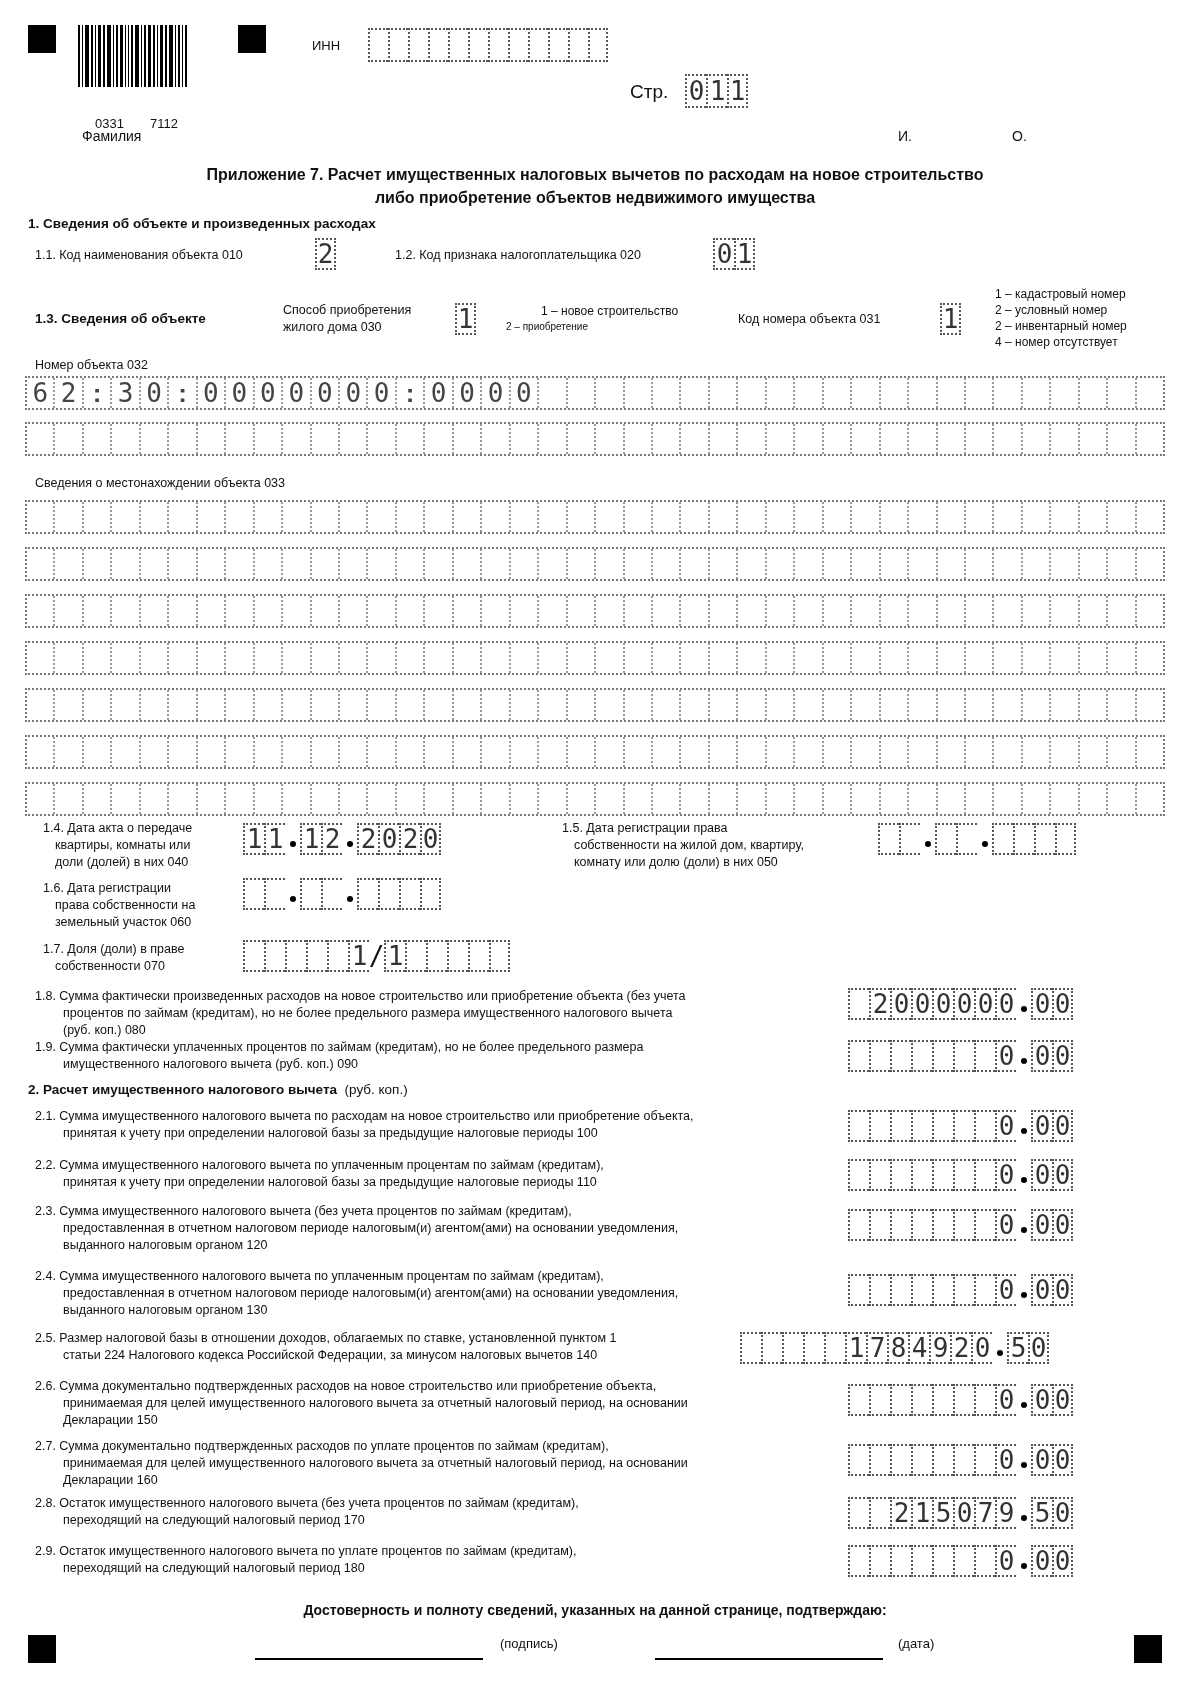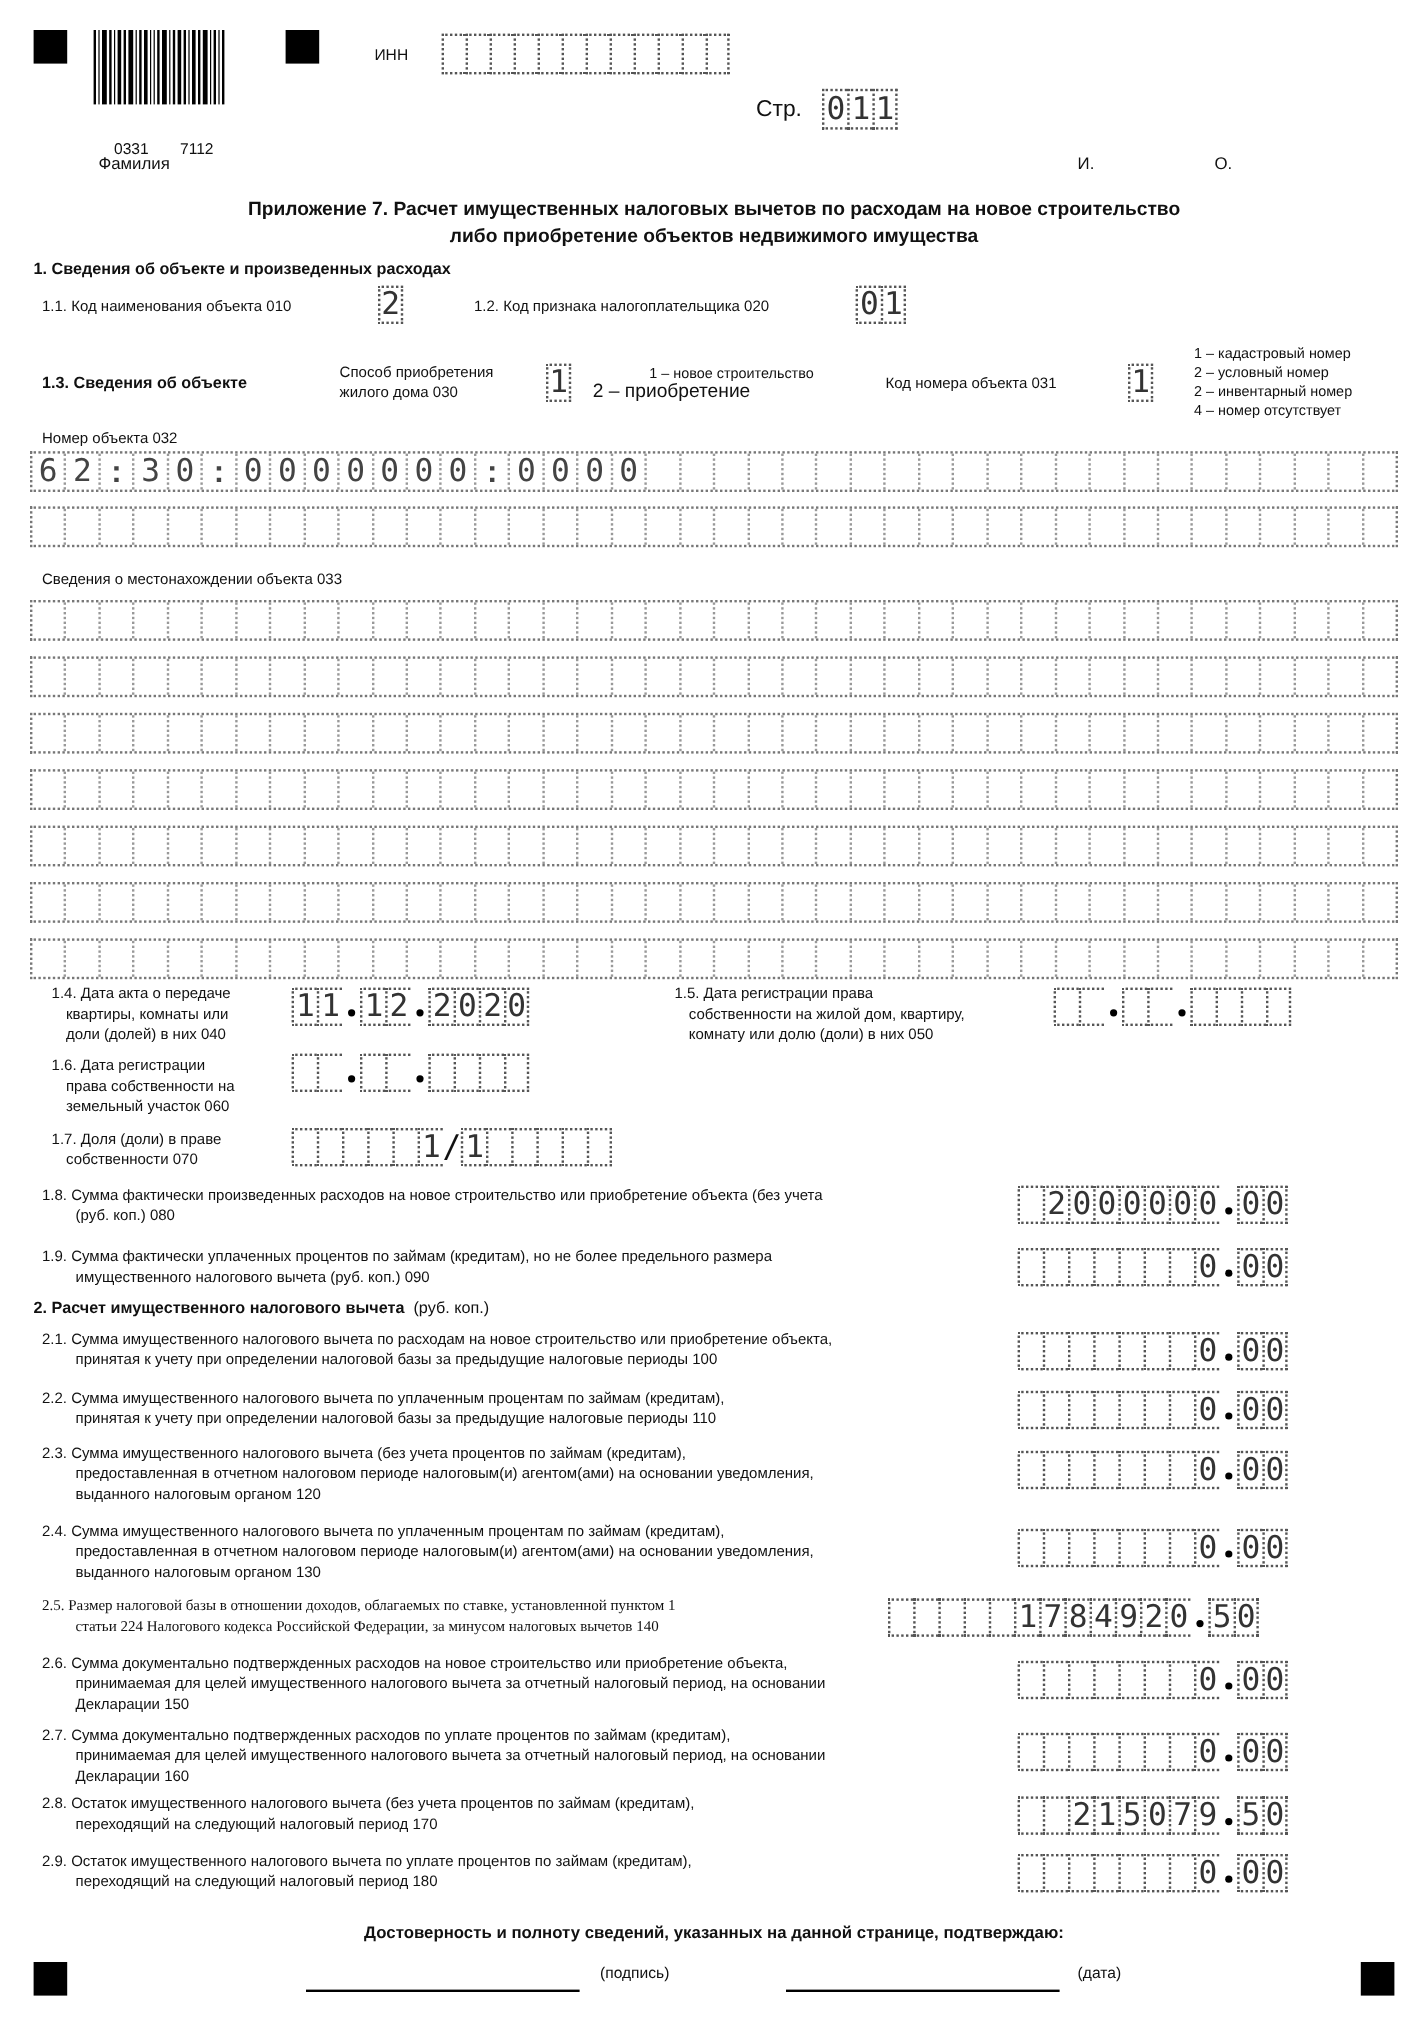--- a/index.html
+++ b/index.html
@@ -108,21 +108,21 @@
   <div class="cell">1</div>
 </div>
 
 <div class="lbl b" style="left:35px;top:311px;font-size:13.5px;">1.3. Сведения об объекте</div>
 <div class="lbl" style="left:283px;top:302px;">Способ приобретения</div>
 <div class="lbl" style="left:283px;top:319px;">жилого дома   030</div>
 <div class="cells" style="left:455px;top:303px;">
   <div class="cell">1</div>
 </div>
 <div class="lbl" style="left:510px;top:303px;font-size:12px;margin-left:31px;">1 – новое строительство</div>
-<div class="lbl" style="left:494px;top:319px;font-size:16px;">2 – приобретение</div>
+<div class="lbl" style="left:506px;top:319px;font-size:10px;">2 – приобретение</div>
 
 <div class="lbl" style="left:738px;top:311px;">Код номера объекта   031</div>
 <div class="cells" style="left:940px;top:303px;">
   <div class="cell">1</div>
 </div>
 <div class="lbl" style="left:995px;top:286px;font-size:12px;">1 – кадастровый номер</div>
 <div class="lbl" style="left:995px;top:302px;font-size:12px;">2 – условный номер</div>
 <div class="lbl" style="left:995px;top:318px;font-size:12px;">2 – инвентарный номер</div>
 <div class="lbl" style="left:995px;top:334px;font-size:12px;">4 – номер отсутствует</div>
 
@@ -591,20 +591,21 @@
   <div class="cell">1</div>
     <div class="cell"></div>
     <div class="cell"></div>
     <div class="cell"></div>
     <div class="cell"></div>
     <div class="cell"></div>
 </div>
 
 <div class="para" style="left:35px;top:988px;">
   <span>1.8. Сумма фактически произведенных расходов на новое строительство или приобретение объекта (без учета</span>
+  <span class="ind">процентов по займам (кредитам), но не более предельного размера имущественного налогового вычета</span>
   <span class="ind">(руб. коп.)   080</span>
 </div>
 <div class="cells" style="left:848px;top:988px;">
   <div class="cell"></div>
     <div class="cell">2</div>
     <div class="cell">0</div>
     <div class="cell">0</div>
     <div class="cell">0</div>
     <div class="cell">0</div>
     <div class="cell">0</div>
@@ -698,21 +699,21 @@
       <div class="cell"></div>
       <div class="cell"></div>
       <div class="cell"></div>
       <div class="cell">0</div>
       <div class="dot-sep">
         <i></i>
       </div>
       <div class="cell">0</div>
       <div class="cell">0</div>
     </div>
-    <div class="para" style="left: 35px; top: 1330px; font-family: Liberation Serif, serif;"><span>2.5. Размер налоговой базы в отношении доходов, облагаемых по ставке, установленной пунктом 1</span><br><span class="ind">статьи 224 Налогового кодекса Российской Федерации, за минусом налоговых вычетов   140</span></div>
+    <div class="para" style="left: 35px; top: 1330px;"><span>2.5. Размер налоговой базы в отношении доходов, облагаемых по ставке, установленной пунктом 1</span><br><span class="ind">статьи 224 Налогового кодекса Российской Федерации, за минусом налоговых вычетов   140</span></div>
     <div class="cells" style="left: 740px; top: 1332px;">
       <div class="cell"></div>
       <div class="cell"></div>
       <div class="cell"></div>
       <div class="cell"></div>
       <div class="cell"></div>
       <div class="cell">1</div>
       <div class="cell">7</div>
       <div class="cell">8</div>
       <div class="cell">4</div>

